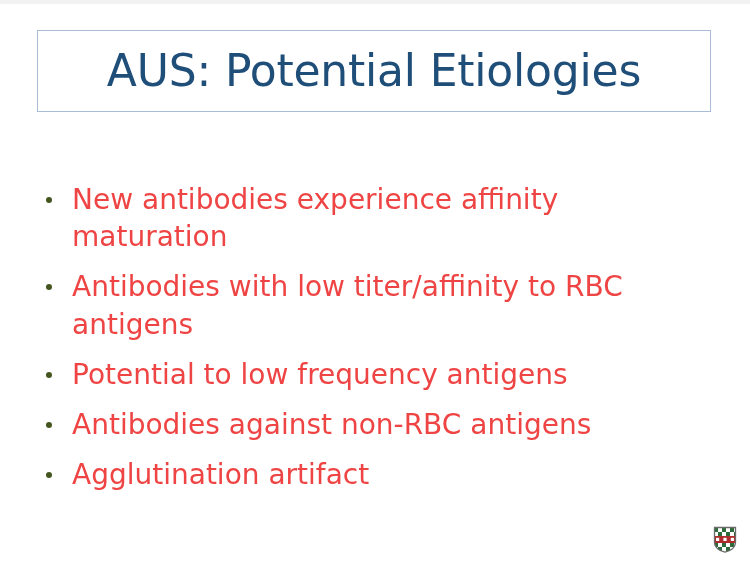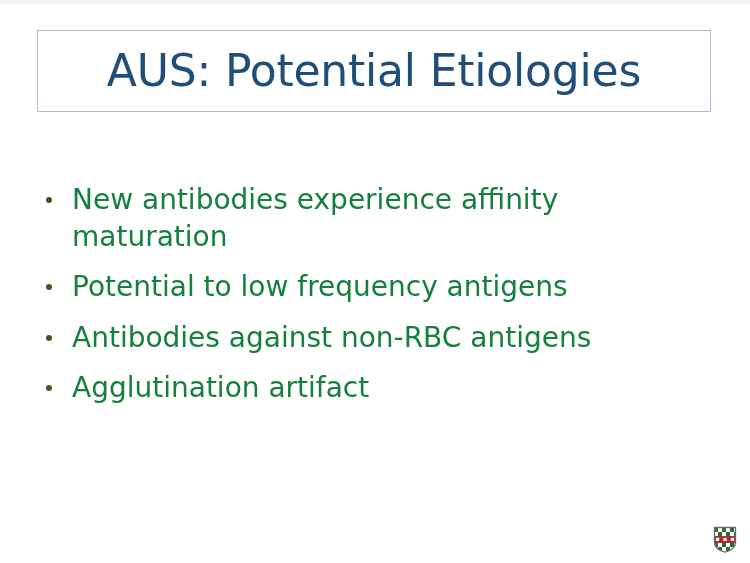--- a/index.html
+++ b/index.html
@@ -66,21 +66,21 @@
     margin: 0;
     padding: 0;
     list-style: none;
   }
 
   .bullet-item {
     position: relative;
     display: block;
     padding-left: 32px;
     margin: 0 0 13px 0;
-    color: #15803d;
+    color: #ef4444;
     font-size: 28px;
     line-height: 1.33;
     font-weight: 400;
     font-family: "DejaVu Sans", "Liberation Sans", sans-serif;
   }
 
   .bullet-item:last-child {
     margin-bottom: 18px;
   }
 
@@ -123,20 +123,24 @@
     <div class="title-text">AUS: Potential Etiologies</div>
   </div>
 
   <ul class="body-list">
 
     <li class="bullet-item">
       <span class="bullet-dot"></span>
       <span class="bullet-label">New antibodies experience affinity maturation</span>
     </li>
 
+    <li class="bullet-item">
+      <span class="bullet-dot"></span>
+      <span class="bullet-label">Antibodies with low titer/affinity to RBC antigens</span>
+    </li>
 
     <li class="bullet-item">
       <span class="bullet-dot"></span>
       <span class="bullet-label">Potential to low frequency antigens</span>
     </li>
 
     <li class="bullet-item">
       <span class="bullet-dot"></span>
       <span class="bullet-label">Antibodies against non-RBC antigens</span>
     </li>

